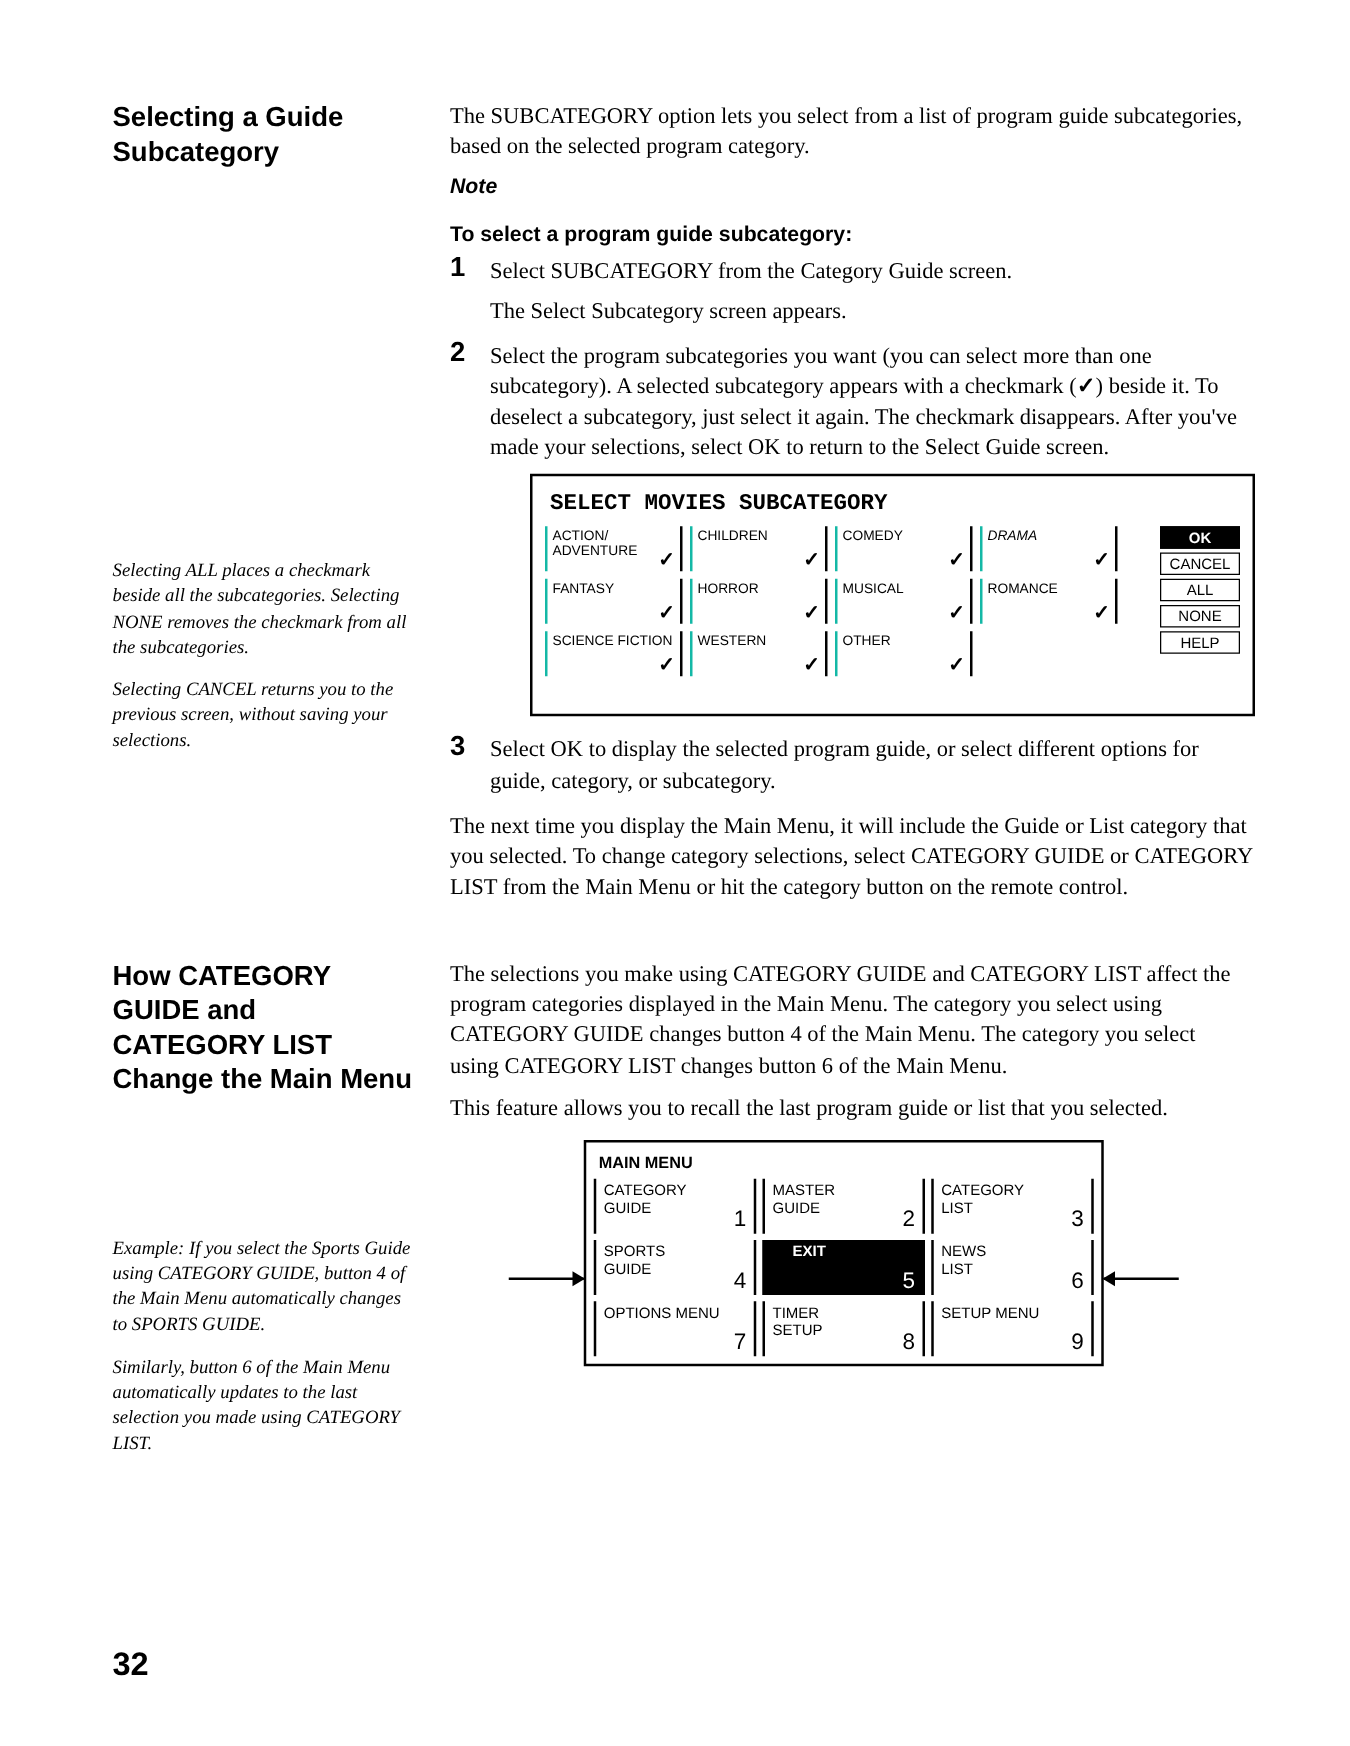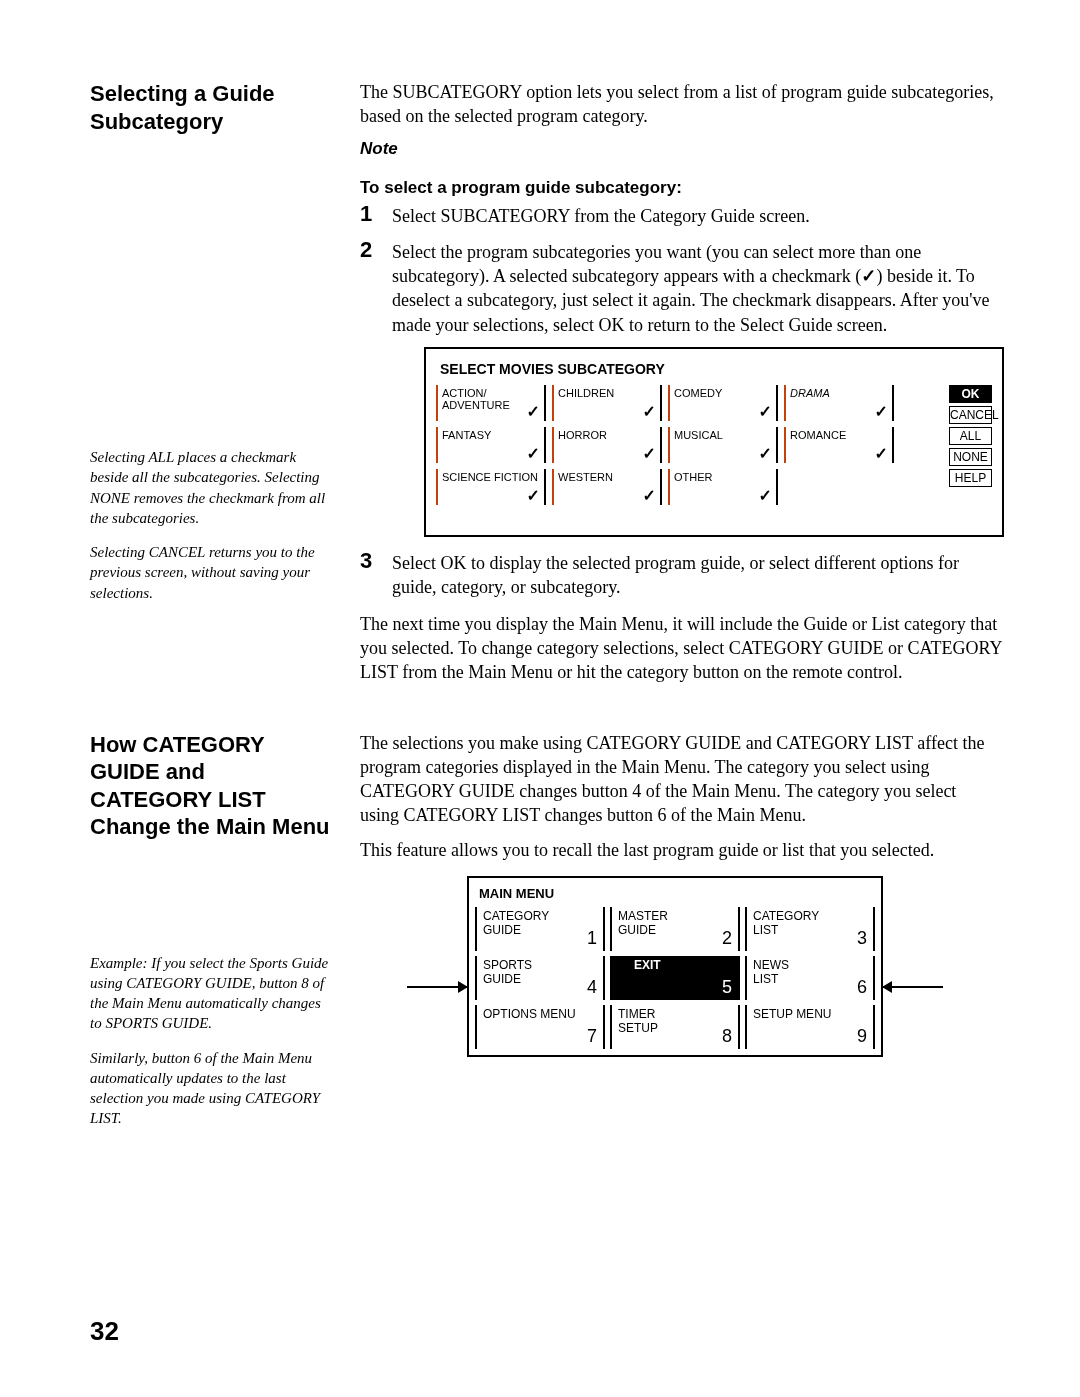--- a/index.html
+++ b/index.html
@@ -97,37 +97,37 @@
 
   
   .ui-box {
     border: 2px solid #000;
     padding: 10px 10px 30px 10px;
     margin: 10px 0 14px 32px;
     width: 580px;
     box-sizing: border-box;
   }
   .ui-title {
-    font-family: Liberation Sans, sans-serif;
-    font-weight: 700;
-    font-size: 14px;
+    font-family: Liberation Mono, monospace;
+    font-weight: 700;
+    font-size: 18px;
     margin: 2px 0 8px 4px;
   }
   .ui-grid {
     display: flex;
     gap: 8px;
   }
   .cat-cols {
     display: grid;
     grid-template-columns: repeat(4, 110px);
     grid-auto-rows: 36px;
     gap: 6px 6px;
   }
   .cat-cell {
-    border-left: 2px solid #c2410c;
+    border-left: 2px solid #14b8a6;
     border-right: 2px solid #000;
     padding: 2px 4px;
     position: relative;
     font-family: "Helvetica Neue", Arial, sans-serif;
     font-size: 11px;
     font-weight: 500;
     line-height: 1.1;
     box-sizing: border-box;
   }
   .cat-cell .chk {
@@ -143,21 +143,21 @@
     flex-direction: column;
     gap: 3px;
     margin-left: auto;
   }
   .btn {
     border: 1.5px solid #000;
     font-family: "Helvetica Neue", Arial, sans-serif;
     font-size: 12px;
     padding: 1px 0;
     text-align: center;
-    width: 43px;
+    width: 64px;
     box-sizing: border-box;
   }
   .btn.sel {
     background: #000;
     color: #fff;
     font-weight: 700;
   }
 
   
   .mm-wrap {
@@ -256,20 +256,21 @@
       <p class="sidenote">Selecting CANCEL returns you to the previous screen, without saving your selections.</p>
     </div>
     <div class="rcol">
       <p class="body-p">The SUBCATEGORY option lets you select from a list of program guide subcategories, based on the selected program category.</p>
       <p class="note-label">Note</p>
       <p class="subhead">To select a program guide subcategory:</p>
 
       <ol class="steps">
         <li>
           <p class="step-p">Select SUBCATEGORY from the Category Guide screen.</p>
+          <p class="step-p">The Select Subcategory screen appears.</p>
         </li>
         <li>
           <p class="step-p">
             <span>Select the program subcategories you want (you can select more than one subcategory). A selected subcategory appears with a checkmark (</span><span class="chk-inline">✓</span><span>) beside it. To deselect a subcategory, just select it again. The checkmark disappears. After you've made your selections, select OK to return to the Select Guide screen.</span>
           </p>
 
           <div class="ui-box">
             <div class="ui-title">SELECT MOVIES SUBCATEGORY</div>
             <div class="ui-grid">
               <div class="cat-cols" id="subcat-grid">
@@ -304,21 +305,21 @@
       <p class="body-p">The next time you display the Main Menu, it will include the Guide or List category that you selected. To change category selections, select CATEGORY GUIDE or CATEGORY LIST from the Main Menu or hit the category button on the remote control.</p>
     </div>
   </div>
 
   <div class="section-gap"></div>
 
   <div class="two-col">
     <div class="lcol">
       <h2 class="side-heading">How CATEGORY GUIDE and CATEGORY LIST Change the Main Menu</h2>
       <div class="note-spacer-2"></div>
-      <p class="sidenote">Example: If you select the Sports Guide using CATEGORY GUIDE, button 8 of the Main Menu automatically changes to SPORTS GUIDE.</p>
+      <p class="sidenote">Example: If you select the Sports Guide using CATEGORY GUIDE, button 4 of the Main Menu automatically changes to SPORTS GUIDE.</p>
       <p class="sidenote">Similarly, button 6 of the Main Menu automatically updates to the last selection you made using CATEGORY LIST.</p>
     </div>
     <div class="rcol">
       <p class="body-p">The selections you make using CATEGORY GUIDE and CATEGORY LIST affect the program categories displayed in the Main Menu. The category you select using CATEGORY GUIDE changes button 4 of the Main Menu. The category you select using CATEGORY LIST changes button 6 of the Main Menu.</p>
       <p class="body-p">This feature allows you to recall the last program guide or list that you selected.</p>
 
       <div class="mm-wrap">
         <div class="arrow-line left"></div>
         <div class="mm-box">
           <div class="mm-title">MAIN MENU</div>

